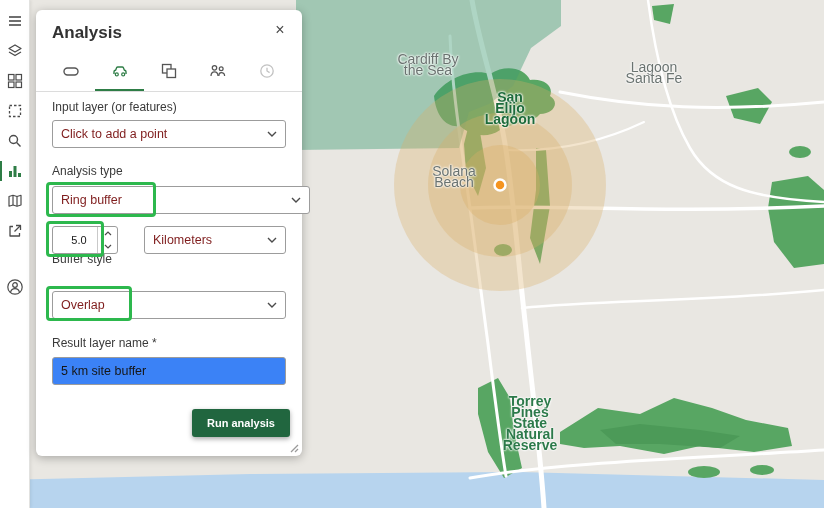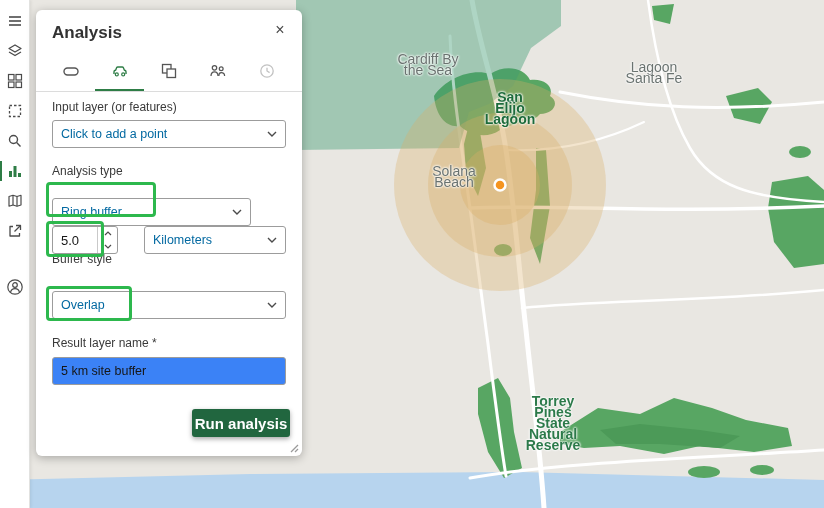--- a/index.html
+++ b/index.html
@@ -33,34 +33,34 @@
     align-items:center; justify-content:center; font-size:16px; color:#4b4b4b; cursor:pointer; }
   .tabs { position:absolute; left:0; right:0; top:42px; height:40px; display:flex;
     padding:0 10px; border-bottom:1px solid #dcdcdc; }
   .tab { flex:1; display:flex; align-items:center; justify-content:center; color:#555;
     cursor:pointer; border-bottom:2.5px solid transparent; }
   .tab.active { color:#2e7d46; border-bottom-color:#2e7d46; }
   .tab.disabled { color:#c2c2c2; }
   .fld-label { position:absolute; left:16px; font-size:12px; color:#3a3a3a; }
   .sel { position:absolute; height:28px; background:#fff; border:1px solid #9c9c9c;
     border-radius:3px; display:flex; align-items:center; padding:0 8px; font-size:12.5px;
-    color:#0369a1; cursor:pointer; }
+    color:#7f1d1d; cursor:pointer; }
   .sel .sel-txt { flex:1; overflow:hidden; white-space:nowrap; }
   .sel .chev { color:#4b4b4b; display:flex; }
   .txt-input { position:absolute; height:28px; border:1px solid #9c9c9c; border-radius:3px;
     font-size:12.5px; color:#161616; padding:0 8px; font-family:"Liberation Sans",sans-serif;
     background:#3b82f6; outline:none; }
   .num-wrap { position:absolute; left:16px; top:216px; width:66px; height:28px;
     border:1px solid #9c9c9c; border-radius:3px; background:#fff; display:flex; }
-  .num-wrap input { width:44px; border:none; outline:none; font-size:13px; color:#161616;
-    padding:0 0 0 8px; font-family:"Liberation Sans",sans-serif; background:transparent; }
+  .num-wrap input { width:44px; border:none; outline:none; font-size:11px; color:#161616;
+    padding:0 0 0 8px; font-family:"Liberation Sans",sans-serif; background:transparent;text-align:center; }
   .stepper { width:20px; border-left:1px solid #c9c9c9; display:flex; flex-direction:column; }
   .step-btn { flex:1; display:flex; align-items:center; justify-content:center; color:#4b4b4b; cursor:pointer; }
   .run-btn { position:absolute; left:156px; top:399px; width:98px; height:28px; background:#21663f;
-    color:#fff; font-size:15px; font-weight:bold; border:none; border-radius:3px; cursor:pointer;
+    color:#fff; font-size:11px; font-weight:bold; border:none; border-radius:3px; cursor:pointer;
     box-shadow:0 2px 5px rgba(0,0,0,.35); font-family:"Liberation Sans",sans-serif; }
   .resize-handle { position:absolute; right:3px; bottom:3px; width:11px; height:11px; cursor:nwse-resize; color:#9a9a9a; }
 
   
   .hl { position:absolute; border:3px solid #2db84d; border-radius:4px; pointer-events:none; z-index:10; }
   .hl1 { left:10px; top:172px; width:110px; height:35px; }
   .hl2 { left:10px; top:211px; width:58px; height:36px; }
   .hl3 { left:10px; top:276px; width:86px; height:35px; }
 </style>
 </head>
@@ -110,21 +110,21 @@
   </svg>
 
   <div class="map-label" style="left:396px; top:54px; width:64px;">Cardiff By
 the Sea</div>
   <div class="map-label green" style="left:482px; top:92px; width:56px;">San Elijo
 Lagoon</div>
   <div class="map-label" style="left:620px; top:62px; width:68px;">Lagoon
 Santa Fe</div>
   <div class="map-label" style="left:430px; top:166px; width:48px;">Solana
 Beach</div>
-  <div class="map-label green2" style="left:521px; top:396px; width:64px;">Torrey Pines
+  <div class="map-label green2" style="left:498px; top:396px; width:64px;">Torrey Pines
 State Natural
 Reserve</div>
 
   <div class="toolbar">
     <div class="tb-btn">
       <svg width="16" height="16" viewBox="0 0 16 16">
           <g stroke="currentColor" stroke-width="1.6">
             <line x1="2" y1="4" x2="14" y2="4"></line>
             <line x1="2" y1="8" x2="14" y2="8"></line>
             <line x1="2" y1="12" x2="14" y2="12"></line>
@@ -251,21 +251,21 @@
     <div class="sel" style="left:16px; top:110px; width:234px;">
       <span class="sel-txt">Click to add a point</span>
       <span class="chev">
           <svg width="10" height="6" viewBox="0 0 10 6">
             <polyline points="1,1 5,5 9,1" fill="none" stroke="currentColor" stroke-width="1.4"></polyline>
           </svg>
         </span>
     </div>
 
     <div class="fld-label" style="top:154px;">Analysis type</div>
-    <div class="sel" style="left:16px; top:188px; width:199px;">
+    <div class="sel" style="left:16px; top:176px; width:258px;">
       <span class="sel-txt">Ring buffer</span>
       <span class="chev">
           <svg width="10" height="6" viewBox="0 0 10 6">
             <polyline points="1,1 5,5 9,1" fill="none" stroke="currentColor" stroke-width="1.4"></polyline>
           </svg>
         </span>
     </div>
 
     <div class="num-wrap">
       <input value="5.0" style="">

